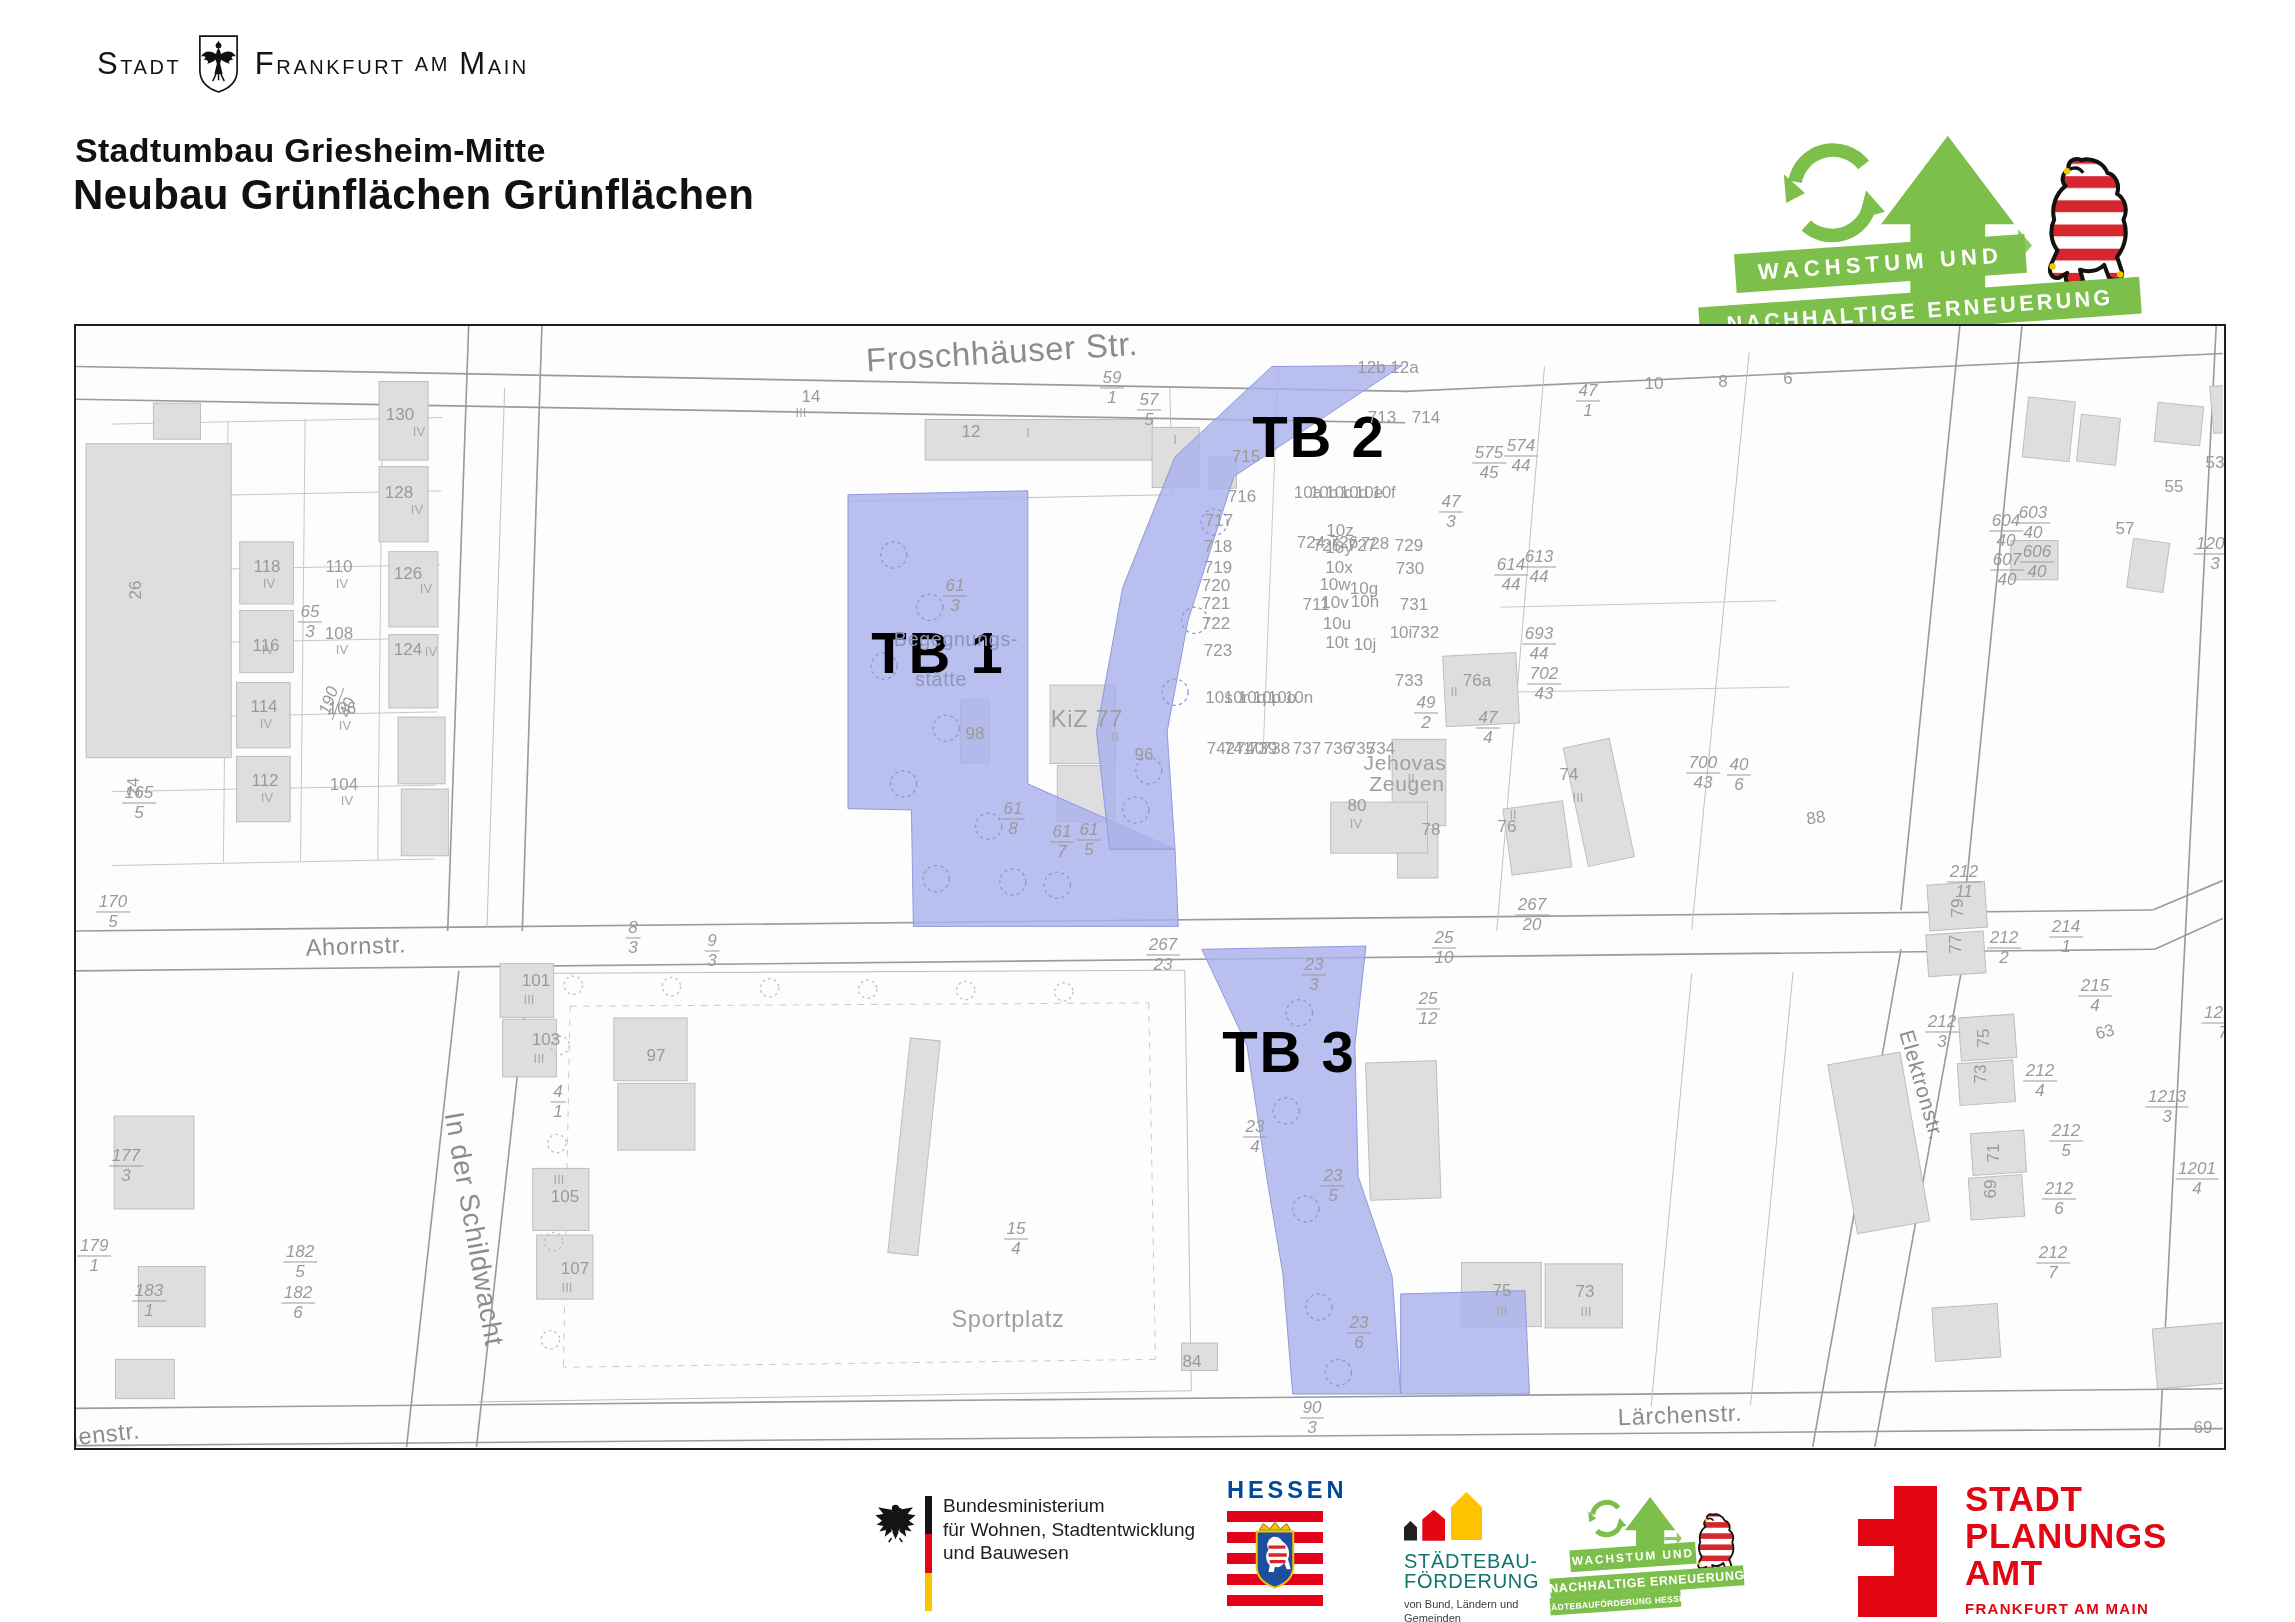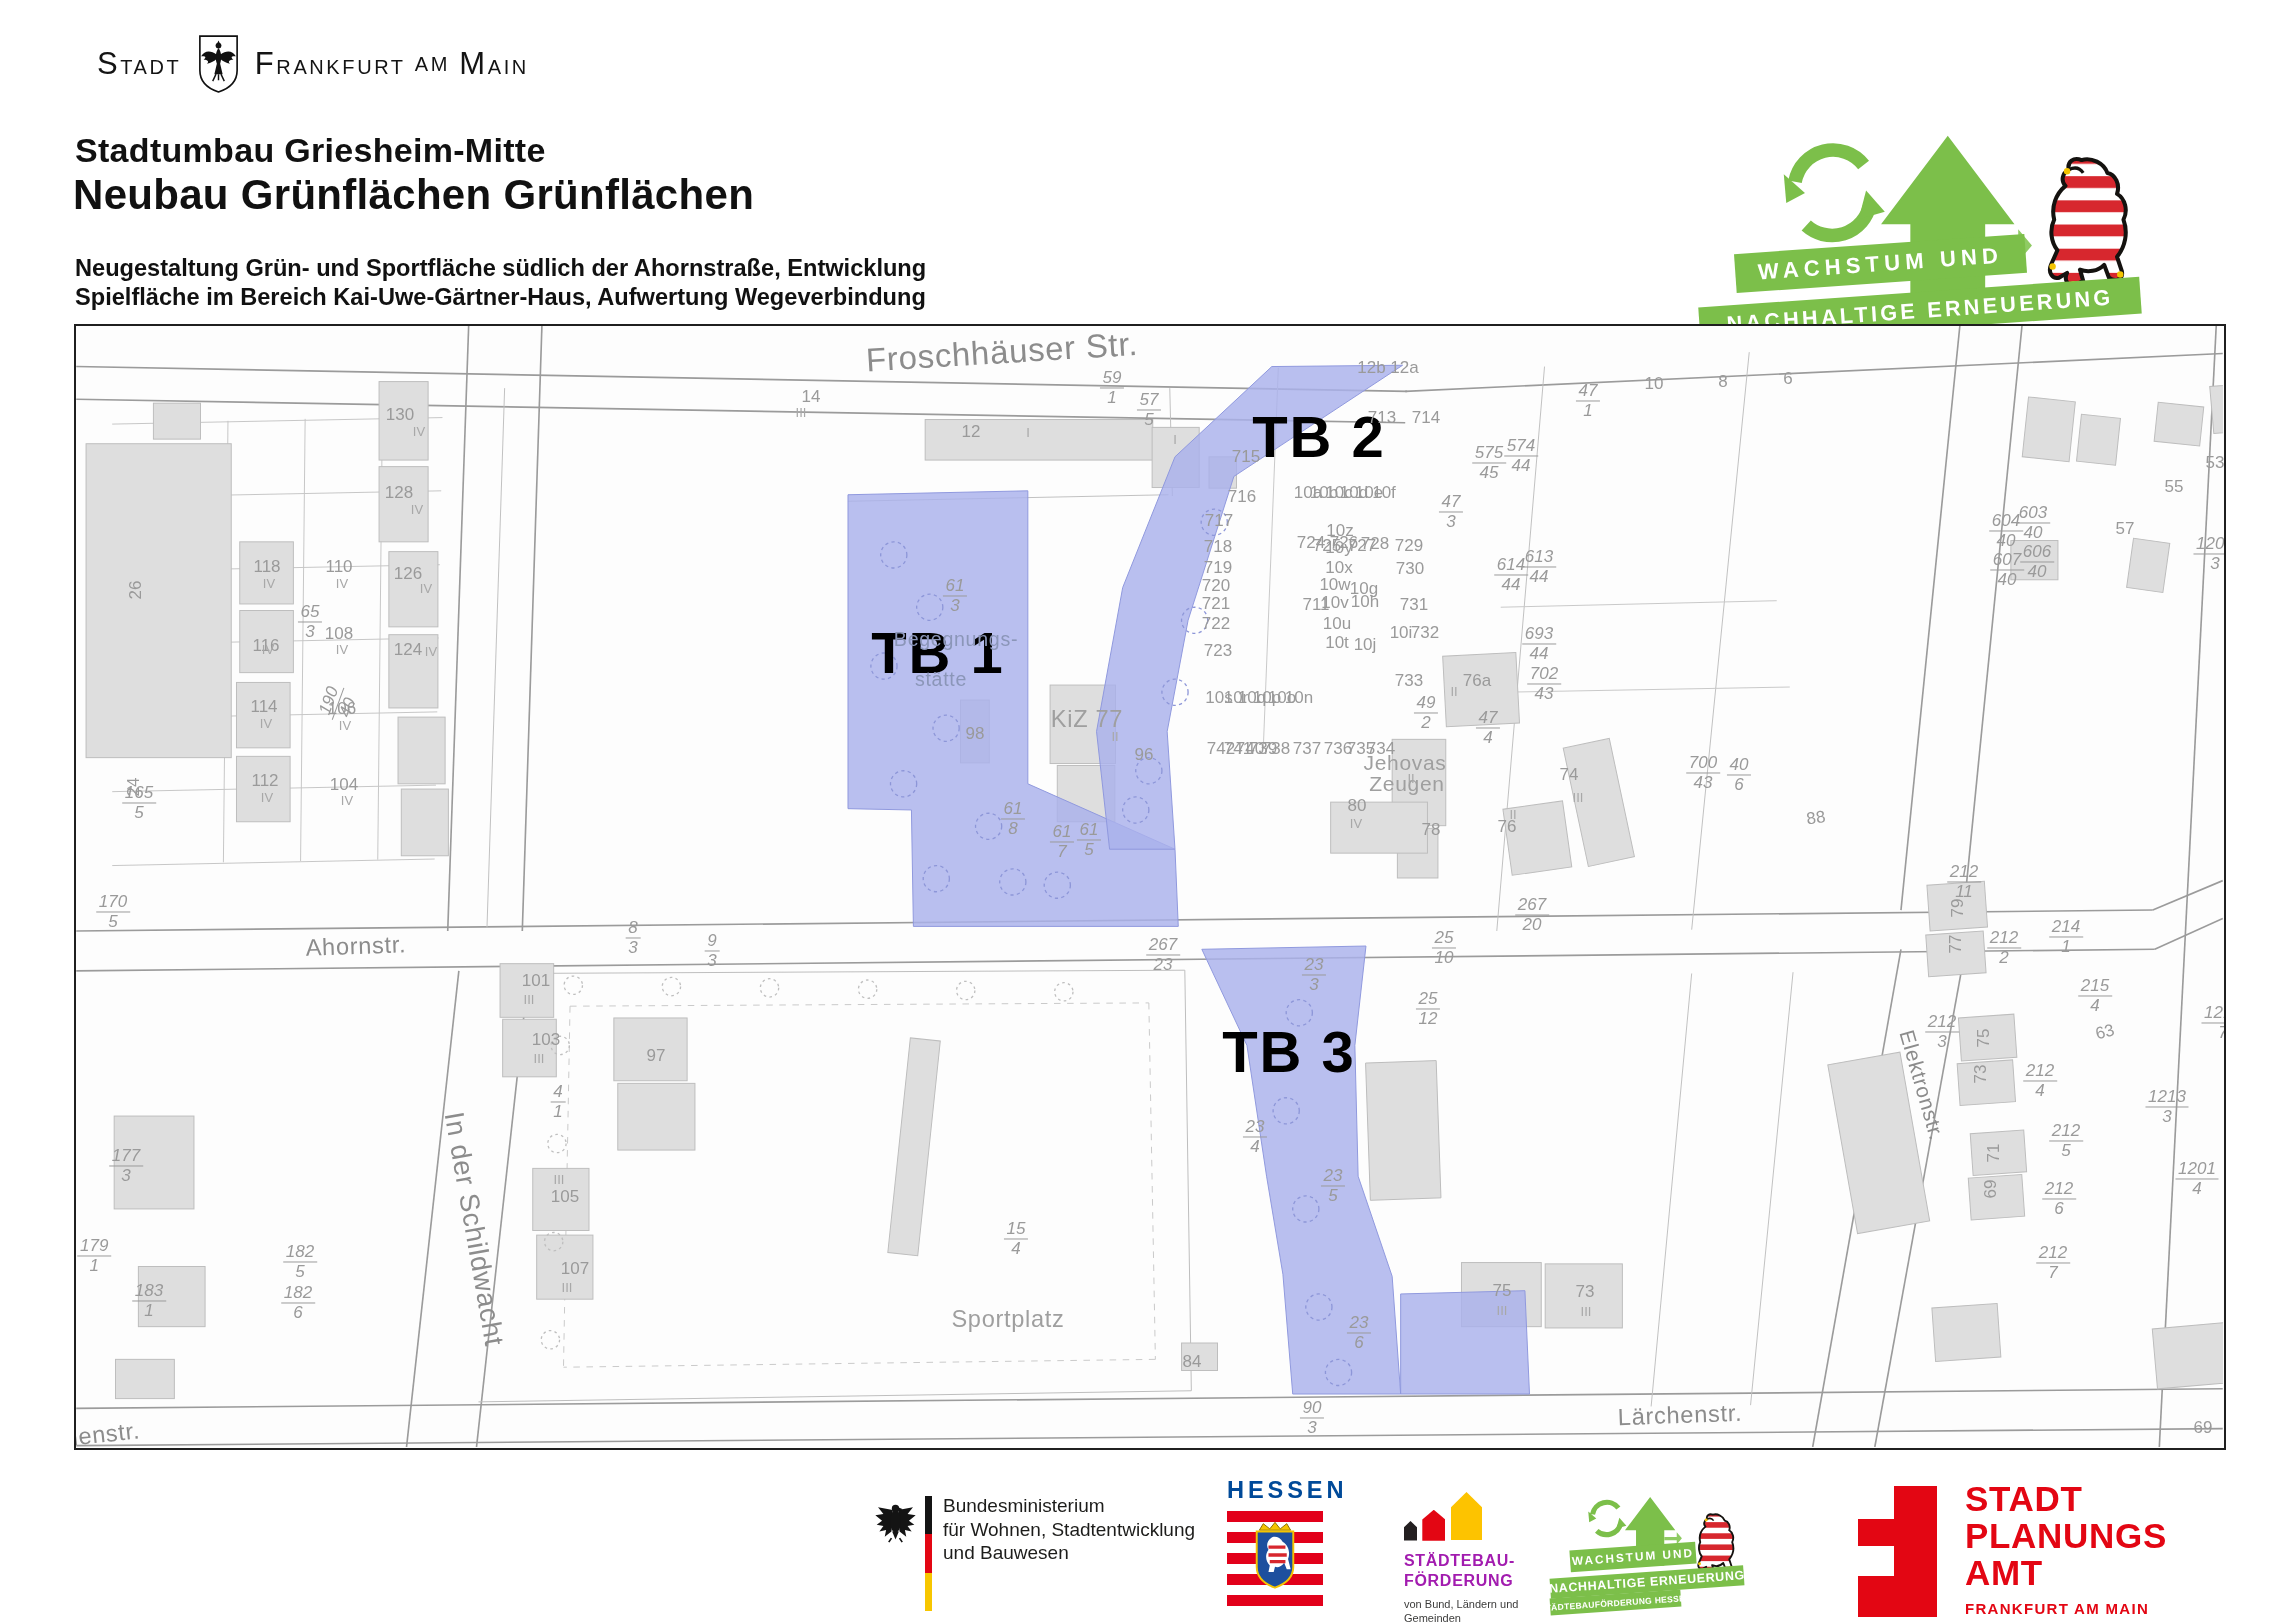--- a/index.html
+++ b/index.html
@@ -37,21 +37,21 @@
   .bund .stripe{position:absolute;left:55px;top:2.6px;width:7.2px;height:116px;}
   .bund .stripe i{display:block;width:100%;height:33.3%;}
   .bund .txt{position:absolute;left:73px;top:1.3px;font-size:19px;line-height:23.6px;color:#1d1d1b;}
   .hessen{position:absolute;left:1227px;top:1477px;}
   .hessen .hname{font-size:23.6px;font-weight:700;color:#004a99;letter-spacing:3.9px;}
   .hessen .flag{position:relative;margin-top:6.5px;width:96px;height:96px;
       background:repeating-linear-gradient(#e2001a 0 10.6px,#ffffff 10.6px 21px);}
   .hessen .flag svg{position:absolute;left:50%;top:10.5px;transform:translateX(-50%);}
   .sbf{position:absolute;left:1404px;top:1492px;width:170px;}
   .house{position:absolute;clip-path:polygon(50% 0,100% 32%,100% 100%,0 100%,0 32%);}
-  .sbf .t1{position:absolute;left:0;top:59px;font-size:16px;line-height:20px;font-weight:700;color:#a21caf;letter-spacing:0.7px;}
+  .sbf .t1{position:absolute;left:0;top:59px;font-size:20px;line-height:20px;font-weight:400;color:#0f766e;letter-spacing:0.7px;}
   .sbf .t2{position:absolute;left:0;top:105px;font-size:11px;line-height:14.4px;color:#3c3c3b;}
   .spa{position:absolute;left:1858px;top:1480px;}
   .spa .blk{position:absolute;background:#e30613;}
   .spa .txt{position:absolute;left:107px;top:0;color:#e30613;font-weight:700;}
   .spa .big{font-size:35px;line-height:37px;letter-spacing:0.7px;}
   .spa .small{font-size:15px;letter-spacing:1.3px;margin-top:9.2px;}
 </style>
 </head>
 <body>
 
@@ -93,24 +93,20 @@
       <path d="M50,16 L46,24 L54,24 Z" fill="#111"></path>
       <path d="M44,97 L36,114 M56,97 L64,114 M50,97 L50,112" stroke="#111" stroke-width="3.5" fill="none"></path>
     </svg>
     <span class="logoword big">FRANKFURT</span>
     <span class="logoword">AM</span>
     <span class="logoword big">MAIN</span>
   </div>
 
   <div class="title1">Stadtumbau Griesheim-Mitte</div>
   <div class="title2">Neubau Grünflächen Grünflächen</div>
-  <div class="subtitle">
-    <div>Neugestaltung Grün- und Sportfläche südlich der Ahornstraße, Entwicklung</div>
-    <div>Spielfläche im Bereich Kai-Uwe-Gärtner-Haus, Aufwertung Wegeverbindung</div>
-  </div>
 
   <div class="growth" style="left:1701px;top:105px;width:536px;height:281px">
     <svg width="262" height="212" viewBox="0 0 420 340" style="position:absolute;left:69px;top:6.5px">
       <use href="#growthArt"></use>
     </svg>
     <svg width="118" height="141" viewBox="0 0 130 175" style="position:absolute;left:324px;top:47px">
       <use href="#lionArt"></use>
     </svg>
     <div class="banner" style="left:34px;top:139px;width:291px;height:39px;transform:rotate(-4deg);font-size:22px;letter-spacing:5.2px">WACHSTUM UND</div>
     <div class="banner" style="left:-2px;top:187px;width:442px;height:37px;transform:rotate(-4deg);font-size:21.6px;letter-spacing:3.3px">NACHHALTIGE ERNEUERUNG</div>

